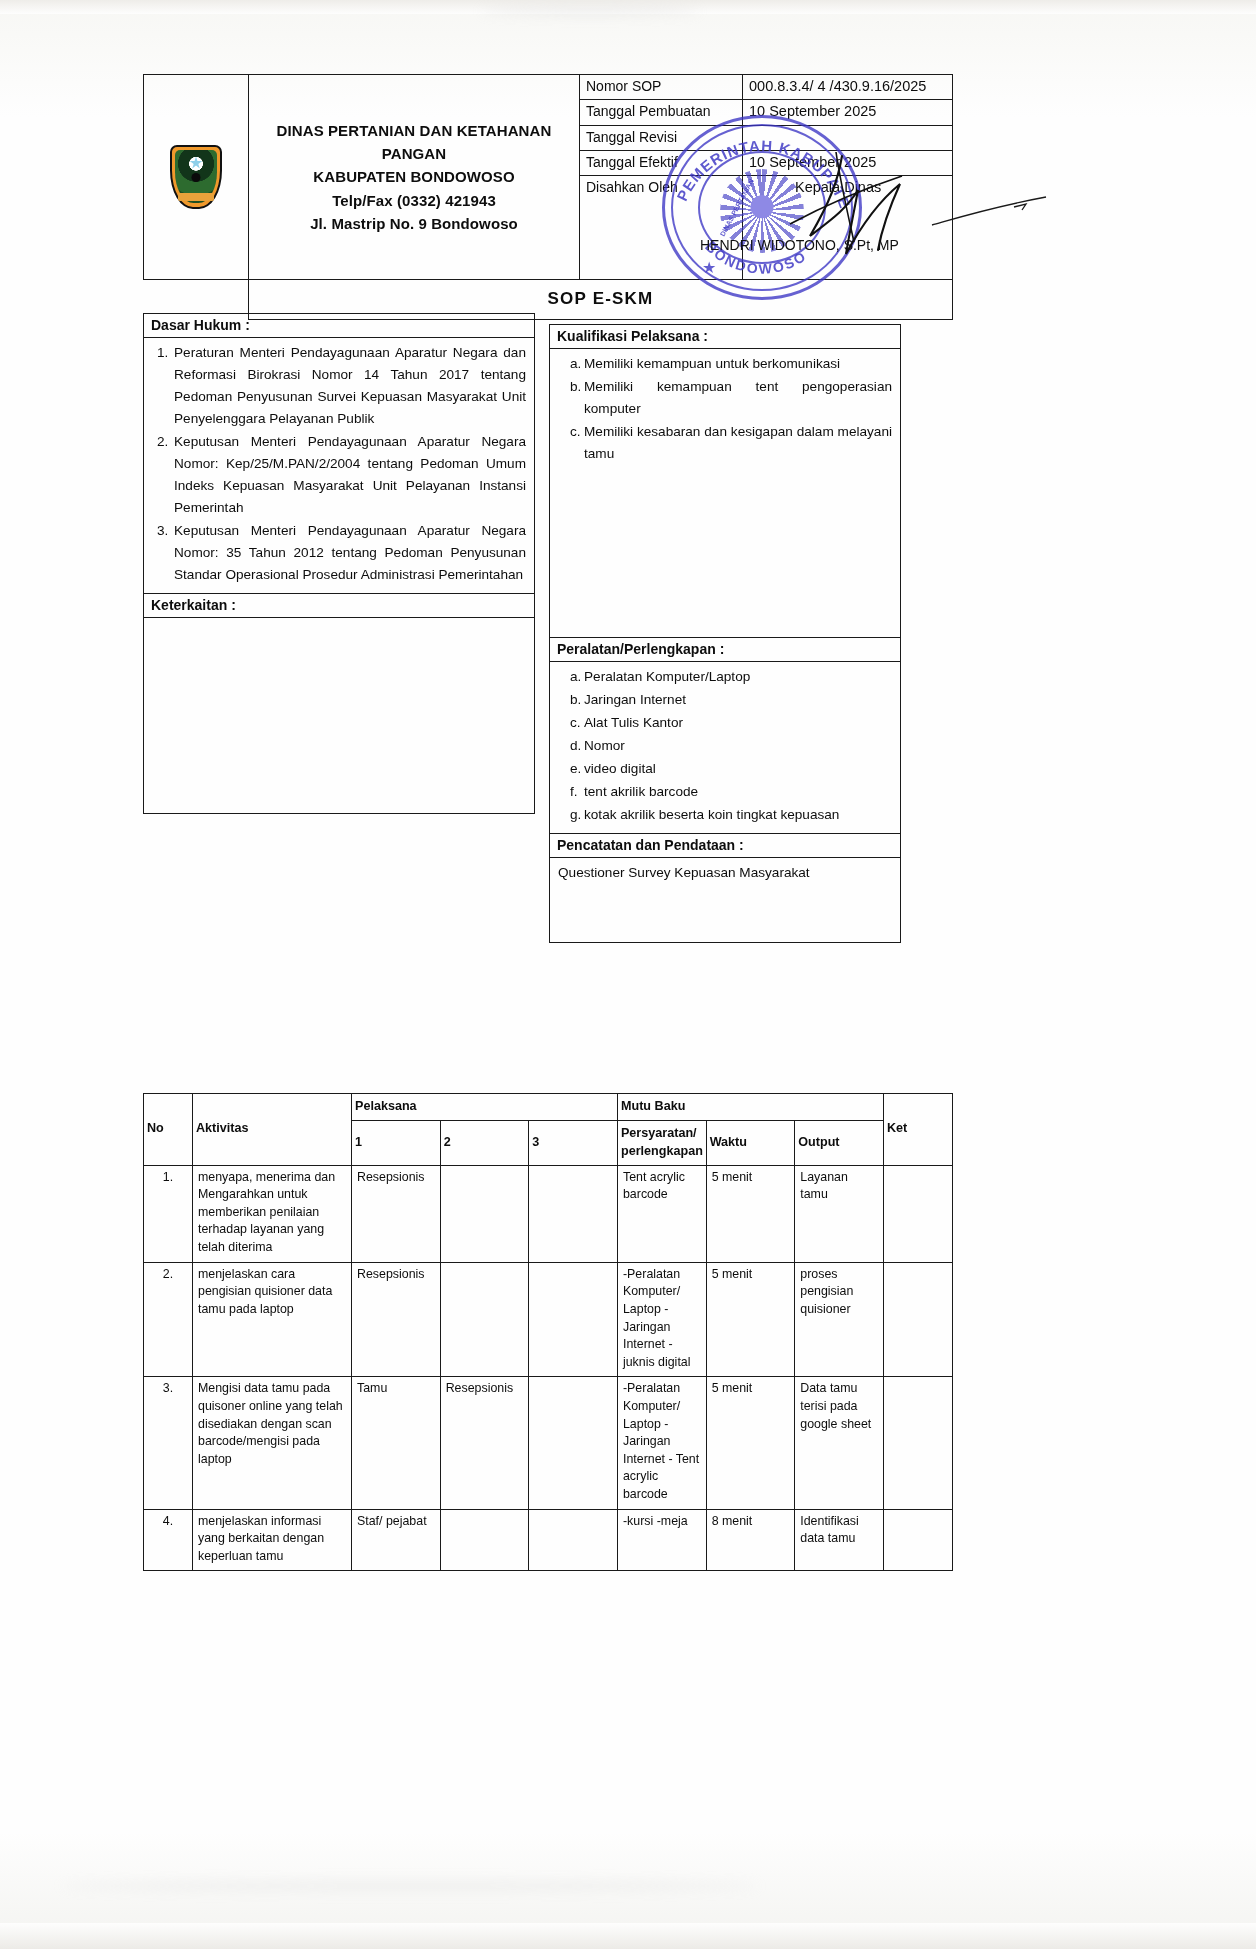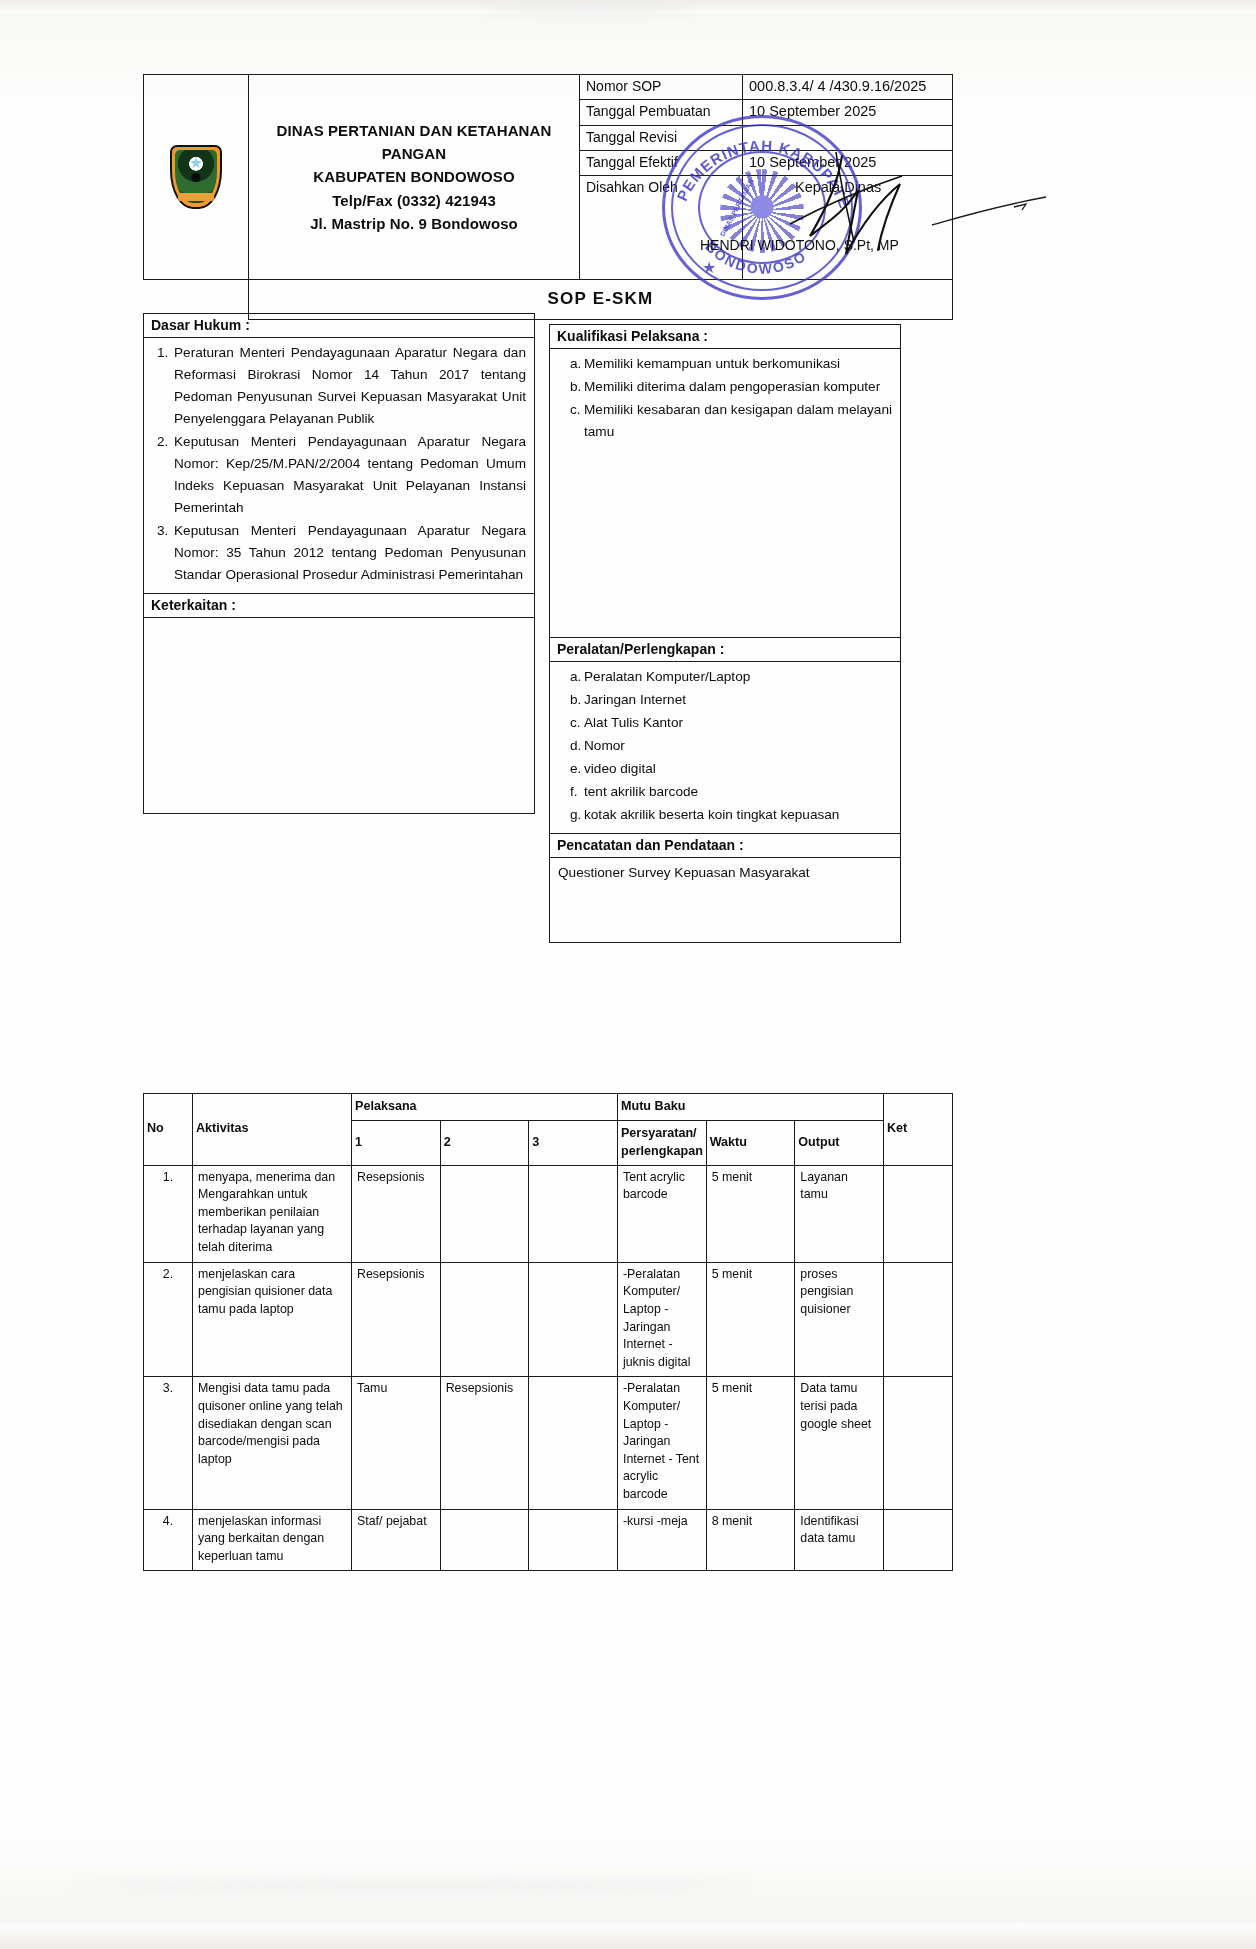--- a/index.html
+++ b/index.html
@@ -222,21 +222,21 @@
   <div id="infoR">
     <div class="box">
       <div class="box-hd">Kualifikasi Pelaksana :</div>
       <div class="box-bd" style="min-height:278px;">
         <div class="alpha-row">
           <span class="mk">a.</span>
           <span class="tx just">Memiliki kemampuan untuk berkomunikasi</span>
         </div>
         <div class="alpha-row">
           <span class="mk">b.</span>
-          <span class="tx just">Memiliki diterima dalam pengoperasian komputer</span>
+          <span class="tx just">Memiliki kemampuan tent pengoperasian komputer</span>
         </div>
         <div class="alpha-row">
           <span class="mk">c.</span>
           <span class="tx just">Memiliki kesabaran dan kesigapan dalam melayani tamu</span>
         </div>
       </div>
     </div>
     <div class="box">
       <div class="box-hd">Peralatan/Perlengkapan :</div>
       <div class="box-bd" style="min-height:152px;">

